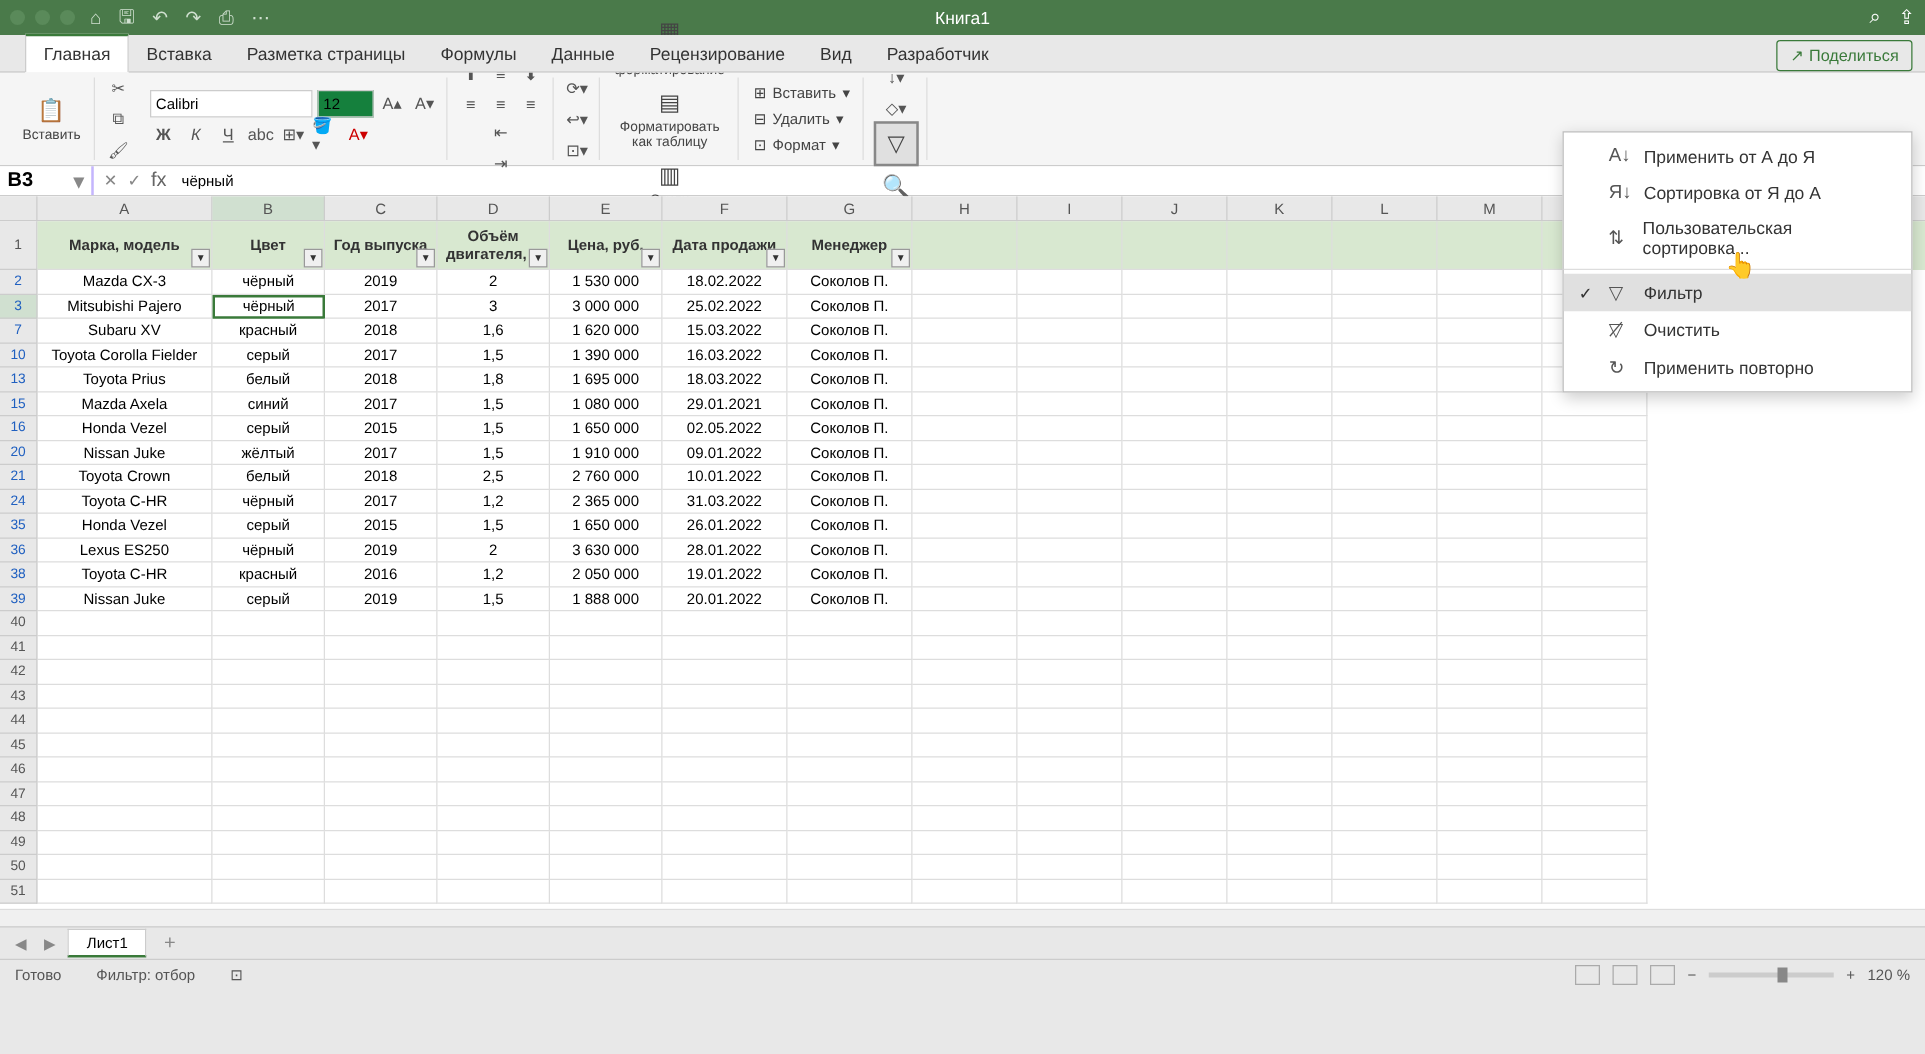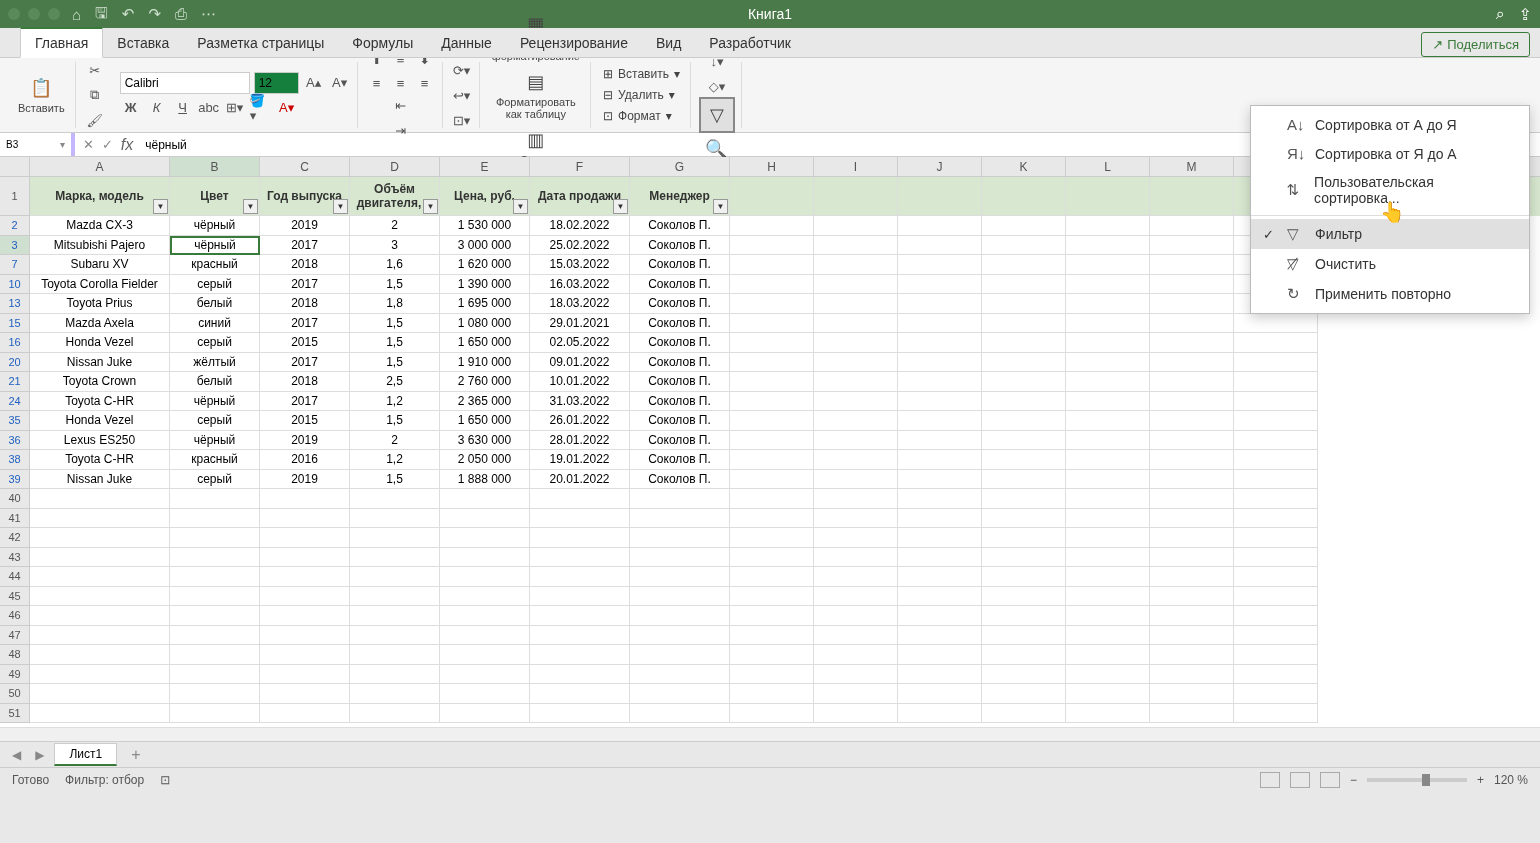--- a/index.html
+++ b/index.html
@@ -33,23 +33,23 @@
 .small-btn.bold { font-weight: bold; }
 .small-btn.italic { font-style: italic; }
 .small-btn.underline { text-decoration: underline; }
 .align-grid { display: grid; grid-template-columns: repeat(3, 22px); gap: 2px; }
 .num-select { width: 150px; height: 22px; font-size: 12px; border: 1px solid #ccc; padding: 0 4px; background: #fff; }
 .ribbon-menu-item { display: flex; align-items: center; gap: 5px; font-size: 12px; color: #444; padding: 2px 4px; cursor: pointer; }
 .filter-btn-active { border: 2px solid #888; padding: 4px; background: #e0e0e0; }
 
 
 .formula-bar { height: 24px; background: #fff; border-bottom: 1px solid #ccc; display: flex; align-items: center; }
-.name-box { width: 75px; height: 100%; border-right: 4px solid #c4b5fd; padding: 0 6px; font-size: 10px; display: flex; align-items: center; }
+.name-box { width: 75px; height: 100%; border-right: 2px solid #c4b5fd; padding: 0 6px; font-size: 16px; display: flex; align-items: center; font-weight: bold; }
 .fx-icons { display: flex; gap: 8px; padding: 0 8px; color: #888; font-size: 13px; }
-.fx-label { font-style: italic; color: #666; padding-right: 6px; }
+.fx-label { color: #666; padding-right: 6px; }
 .formula-input { flex: 1; font-size: 12px; padding: 0 6px; }
 
 
 .grid-container { position: relative; height: 570px; overflow: hidden; background: #fff; }
 .col-headers { display: flex; height: 20px; background: #e8e8e8; border-bottom: 1px solid #ccc; }
 .corner { width: 30px; border-right: 1px solid #ccc; background: #e8e8e8; }
 .col-header { border-right: 1px solid #ccc; text-align: center; font-size: 12px; color: #555; display: flex; align-items: center; justify-content: center; position: relative; }
 .col-header.active { background: #d0e0d0; }
 .grid-body { display: flex; }
 .row-headers { width: 30px; background: #e8e8e8; }
@@ -78,21 +78,21 @@
 .dropdown-sep { height: 1px; background: #ddd; margin: 3px 0; }
 .cursor-hand { position: absolute; top: 200px; right: 135px; font-size: 20px; z-index: 101; }
 
 
 .sheet-bar { height: 26px; background: #e8e8e8; border-top: 1px solid #ccc; display: flex; align-items: center; padding: 0 8px; gap: 6px; }
 .sheet-nav { font-size: 12px; color: #888; padding: 0 4px; }
 .sheet-tab { padding: 3px 14px; background: #fff; border: 1px solid #ccc; border-bottom: 2px solid #3a7a3a; font-size: 12px; text-align: center; }
 .sheet-add { font-size: 16px; color: #888; padding: 0 8px; }
 
 
-.status-bar { height: 24px; background: #e8e8e8; border-top: 1px solid #ccc; display: flex; align-items: center; padding: 0 12px; font-size: 12px; color: #555; gap: 16px; }
+.status-bar { height: 24px; background: #e8e8e8; border-top: 1px solid #ccc; display: flex; align-items: center; padding: 0 12px; font-size: 12px; color: #555; gap: 28px; }
 .status-right { margin-left: auto; display: flex; align-items: center; gap: 10px; }
 .view-btn { width: 20px; height: 16px; border: 1px solid #aaa; }
 .zoom-slider { width: 100px; height: 4px; background: #ccc; position: relative; }
 .zoom-thumb { position: absolute; width: 8px; height: 12px; background: #888; top: -4px; left: 55px; }
 
 .scrollbar-h { height: 14px; background: #f0f0f0; border-top: 1px solid #ddd; }
 </style>
 </head>
 <body>
 
@@ -740,21 +740,21 @@
           <div class="cell cw-rest"></div>
         </div>
       </div>
   </div>
 </div>
 
 <div class="dropdown">
   <div class="dropdown-item">
       <span class="dropdown-check"></span>
       <span class="dropdown-icon">A↓</span>
-      <span>Сортировка от А до Я</span>
+      <span>Применить от А до Я</span>
     </div>
   <div class="dropdown-item">
       <span class="dropdown-check"></span>
       <span class="dropdown-icon">Я↓</span>
       <span>Сортировка от Я до А</span>
     </div>
   <div class="dropdown-item">
       <span class="dropdown-check"></span>
       <span class="dropdown-icon">⇅</span>
       <span>Пользовательская сортировка...</span>

